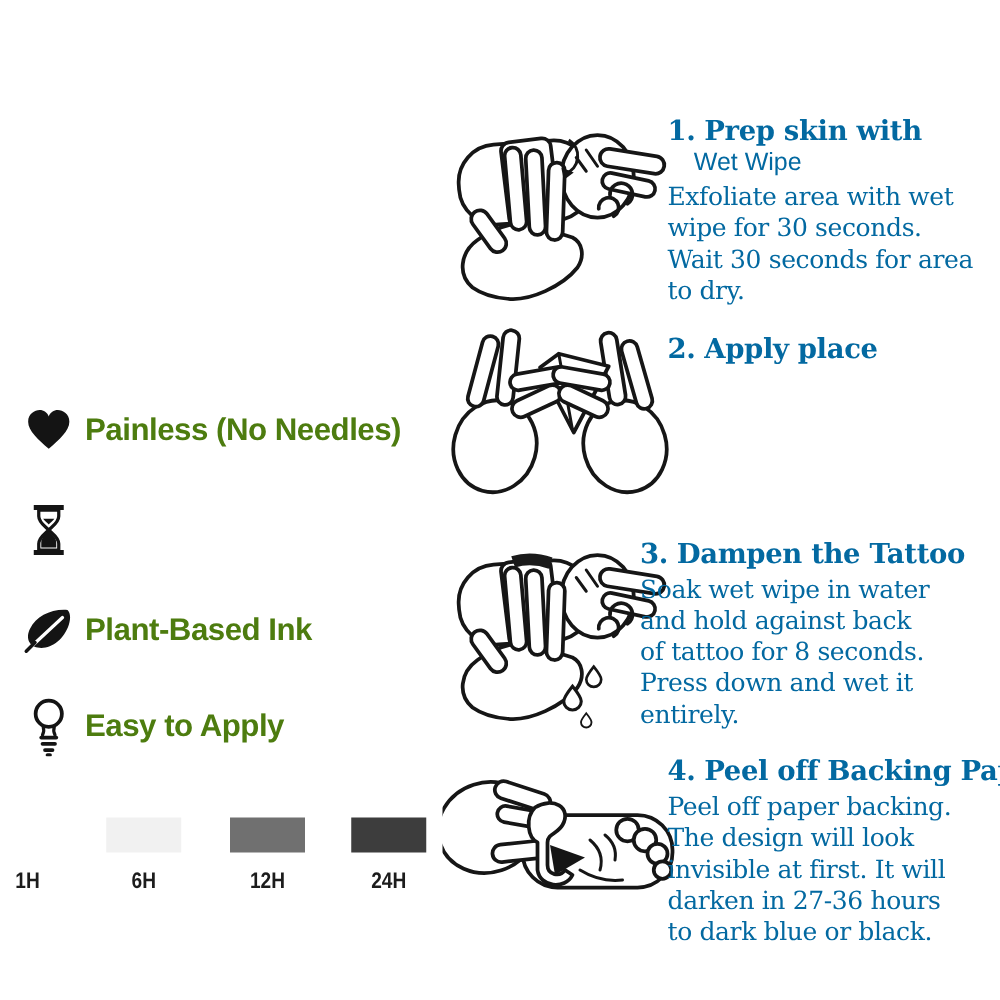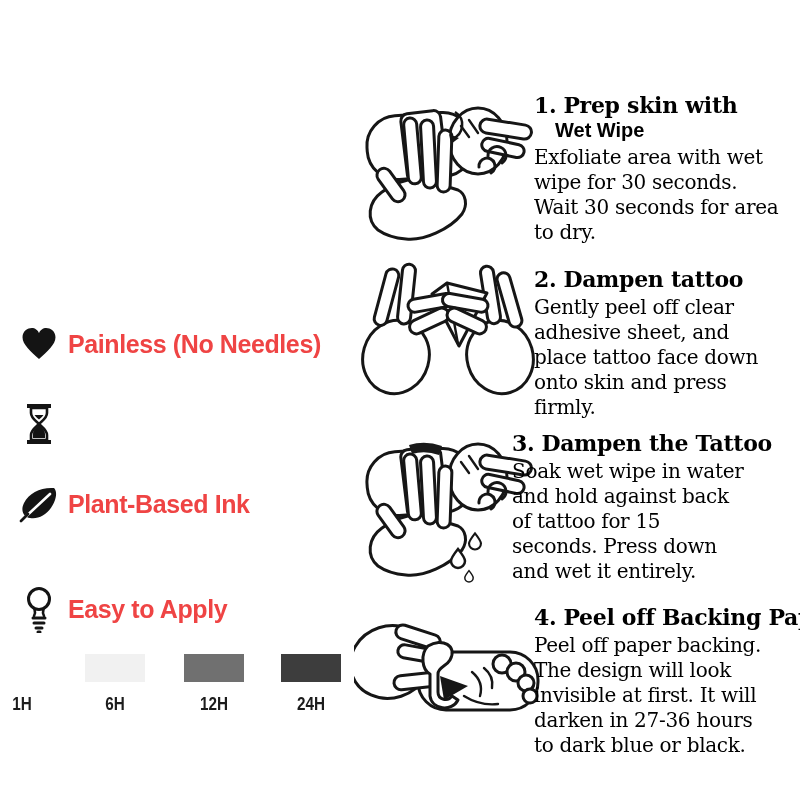--- a/index.html
+++ b/index.html
@@ -2,36 +2,36 @@
 <html><head>
 <meta charset="utf-8">
 <style>
   html,body{margin:0;padding:0;background:#fff;}
   .canvas{position:relative;width:800px;height:800px;background:#fff;color:#141414;
           font-family:"Liberation Sans",sans-serif;overflow:hidden;}
 
   
   .feature{position:absolute;left:16px;display:flex;align-items:center;height:52px;}
   .f-icon{width:46px;display:flex;justify-content:center;align-items:center;}
-  .f-label{font-weight:bold;font-size:25px;letter-spacing:-0.4px;white-space:nowrap;margin-left:6px;color:#ef4444;}
-  .feature.r1{top:318px}.feature.r2{top:398px}.feature.r3{top:478px}.feature.r4{top:583px}
+  .f-label{font-weight:bold;font-size:25px;letter-spacing:-0.4px;white-space:nowrap;margin-left:6px;color:#4d7c0f;}
+  .feature.r1{top:318px}.feature.r2{top:398px}.feature.r3{top:478px}.feature.r4{top:555px}
 
   
   .swatch{position:absolute;top:654px;width:60px;height:28px;}
   .sw-6h{left:85px}.sw-12h{left:184px}.sw-24h{left:281px}
   .tl-label{position:absolute;top:694px;width:60px;text-align:center;font-weight:bold;font-size:18px;
             transform:scaleX(.85);color:#1c1c1c;}
   .tl-1h{left:-8px}.tl-6h{left:85px}.tl-12h{left:184px}.tl-24h{left:281px}
 
   
-  .step{position:absolute;color:#000000;}
+  .step{position:absolute;color:#0369a1;}
   .step-h{margin:0;font-family:"DejaVu Serif",serif;font-weight:bold;font-size:22px;line-height:26px;
           white-space:nowrap;letter-spacing:-0.3px;}
   .step-h .t{margin-left:7px;}
-  .step-sub{font-family:"Liberation Sans",sans-serif;font-weight:bold;font-size:20px;line-height:24px;margin-left:21px;}
+  .step-sub{font-family:"Liberation Sans",sans-serif;font-weight:normal;font-size:20px;line-height:24px;margin-left:21px;}
   .step-body{margin:3px 0 0;font-family:"DejaVu Serif",serif;font-size:20px;line-height:25px;letter-spacing:-0.3px;}
   .s1{left:534px;top:92px;width:252px}
   .s2{left:534px;top:266px;width:248px}
   .s3{left:512px;top:430px;width:232px}
   .s4{left:534px;top:604px;width:240px}
 
   
   .illu{position:absolute;}
   .i1{left:362px;top:84px}
   .i2{left:360px;top:260px}
@@ -167,27 +167,26 @@
     </g>
   </svg>
 
   <div class="step s1">
     <h3 class="step-h"><span>1.</span><span class="t">Prep skin with</span></h3>
     <div class="step-sub">Wet Wipe</div>
     <p class="step-body">Exfoliate area with wet wipe for 30 seconds. Wait 30 seconds for area to dry.</p>
   </div>
 
   <div class="step s2">
-    <h3 class="step-h"><span>2.</span><span class="t">Dampen tattoo</span></h3>
-    <p class="step-body">Gently peel off clear adhesive sheet, and place tattoo face down onto skin and press firmly.</p>
+    <h3 class="step-h"><span>2.</span><span class="t">Apply place</span></h3>
   </div>
 
   <div class="step s3">
     <h3 class="step-h"><span>3.</span><span class="t">Dampen the Tattoo</span></h3>
-    <p class="step-body">Soak wet wipe in water and hold against back of tattoo for 15 seconds. Press down and wet it entirely.</p>
+    <p class="step-body">Soak wet wipe in water and hold against back of tattoo for 8 seconds. Press down and wet it entirely.</p>
   </div>
 
   <div class="step s4">
     <h3 class="step-h"><span>4.</span><span class="t">Peel off Backing Paper</span></h3>
     <p class="step-body">Peel off paper backing. The design will look invisible at first. It will darken in 27-36 hours to dark blue or black.</p>
   </div>
 
 </div>
 
 </body></html>

